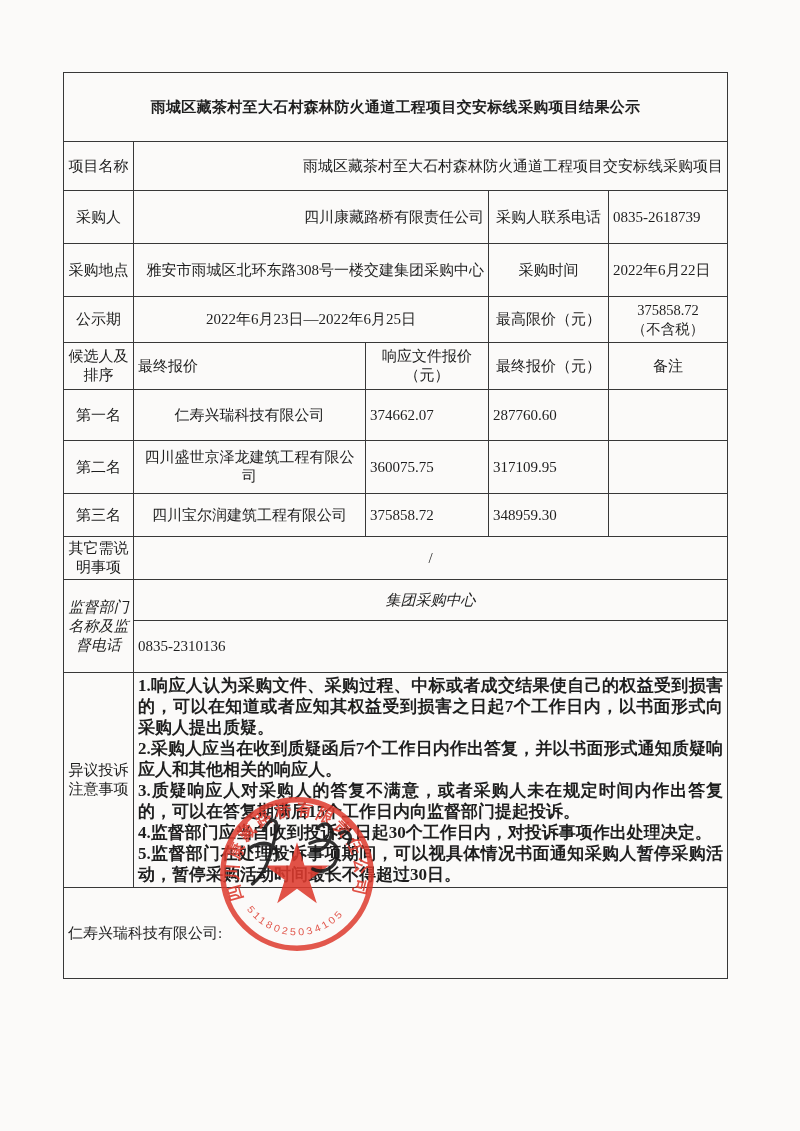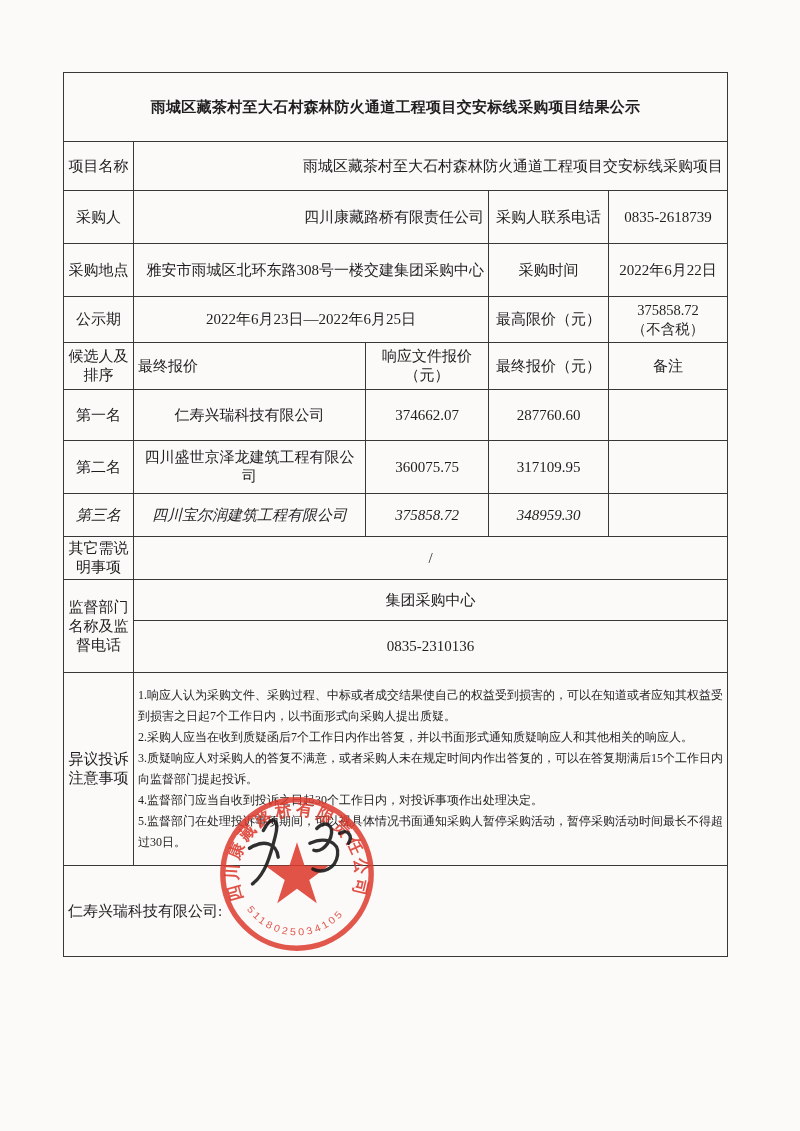--- a/index.html
+++ b/index.html
@@ -26,39 +26,39 @@
   }
   td.title{
     font-family:"Liberation Sans","DejaVu Sans",sans-serif;
     font-weight:bold;font-size:18.5px;text-align:center;
     height:64px;letter-spacing:0.3px;
   }
   .lbl{text-align:center;padding-left:5px;line-height:19px;}
   .lblc{text-align:center;line-height:19px;}
   .ctr{text-align:center;}
   .left{text-align:right;padding-left:7px;}
-  .num{text-align:center;font-size:14.5px;}
+  .num{text-align:left;font-size:14.5px;}
   .r2 td{height:44px;}
   .r3 td{height:48px;margin-left:47px;}
   .r4 td{height:48px;}
   .r5 td{height:41px;}
   .r6 td{height:42px;}
   .r7 td{height:46px;}
   .r8 td{height:48px;}
-  .r9 td{height:38px;font-style:italic;}
+  .r9 td{height:38px;}
   .r10 td{height:38px;}
-  .r11 td{height:36px;}
+  .r11 td{height:36px;font-style:italic;}
   .r12 td{height:47px;margin-top:24px;}
   .r13 td.notes-cell{height:188px;}
   .r14 td{height:86px;}
   .hdr-name{text-align:left;padding-left:28px;}
   .two-line span{display:block;text-align:center;font-size:14.5px;line-height:19px;}
   .notes-cell{padding:6px 8px 4px 8px;vertical-align:middle;}
   .notes-cell .note-line{
-    font-size:12px;line-height:21px;text-align:justify;
+    font-size:17px;line-height:21px;text-align:justify;font-weight:bold;
   }
   .sig-cell{vertical-align:middle;padding-left:7px;font-size:15px;}
   .stamp-wrap{
     position:absolute;left:208px;top:785px;width:178px;height:178px;
     pointer-events:none;
   }
 </style>
 </head>
 <body>
 

